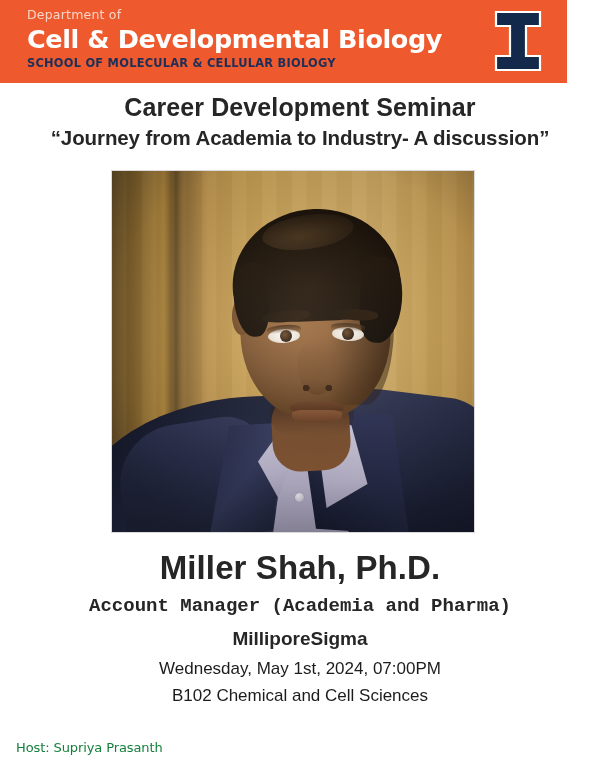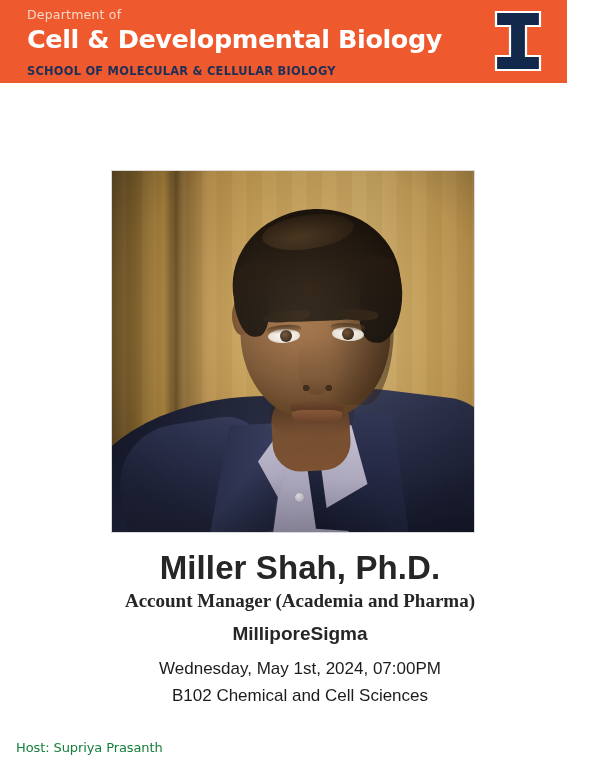--- a/index.html
+++ b/index.html
@@ -52,21 +52,21 @@
     margin-top: 1px;
     white-space: nowrap;
   }
   .school-name {
     font-family: "DejaVu Sans", sans-serif;
     font-size: 11.4px;
     font-weight: 700;
     color: #1d2f58;
     letter-spacing: 0.25px;
     line-height: 15px;
-    margin-top: 10px;
+    margin-top: 2px;
     white-space: nowrap;
   }
 
   .block-i {
     position: absolute;
     right: 24px;
     top: 9px;
     width: 50px;
     height: 64px;
   }
@@ -436,25 +436,26 @@
   }
   .speaker-name {
     font-family: "Liberation Sans", sans-serif;
     font-size: 33px;
     font-weight: bold;
     color: #262626;
     letter-spacing: 0.1px;
     line-height: 40px;
   }
   .speaker-role {
-    font-family: Liberation Serif, serif;
+    font-family: Liberation Mono, monospace;
     font-size: 19px;
     font-weight: bold;
     color: #262626;
     line-height: 26px;
+    margin-top: 5px;
   }
   .speaker-org {
     font-family: "Liberation Sans", sans-serif;
     font-size: 19px;
     font-weight: bold;
     color: #262626;
     line-height: 26px;
     margin-top: 7px;
   }
 
@@ -497,20 +498,24 @@
       <div class="dept-name">Cell &amp; Developmental Biology</div>
       <div class="school-name">SCHOOL OF MOLECULAR &amp; CELLULAR BIOLOGY</div>
     </div>
 
     <svg class="block-i" viewBox="0 0 50 64">
       <rect x="0" y="0" width="50" height="64" fill="#ee5a2d"></rect>
       <path d="M3 3 H47 V17 H33 V47 H47 V61 H3 V47 H17 V17 H3 Z" fill="#13294b" stroke="#ffffff" stroke-width="2.2" stroke-linejoin="miter"></path>
     </svg>
   </div>
 
+  <div class="title-wrap">
+    <div class="seminar-title">Career Development Seminar</div>
+    <div class="seminar-subtitle">“Journey from Academia to Industry- A discussion”</div>
+  </div>
 
   <div class="photo-frame">
     <div class="photo-inner">
       <div class="wall"></div>
       <div class="wall-stripes"></div>
 
       <div class="suit"></div>
       <div class="suit-left"></div>
       <div class="suit-right"></div>
       <div class="shirt"></div>

